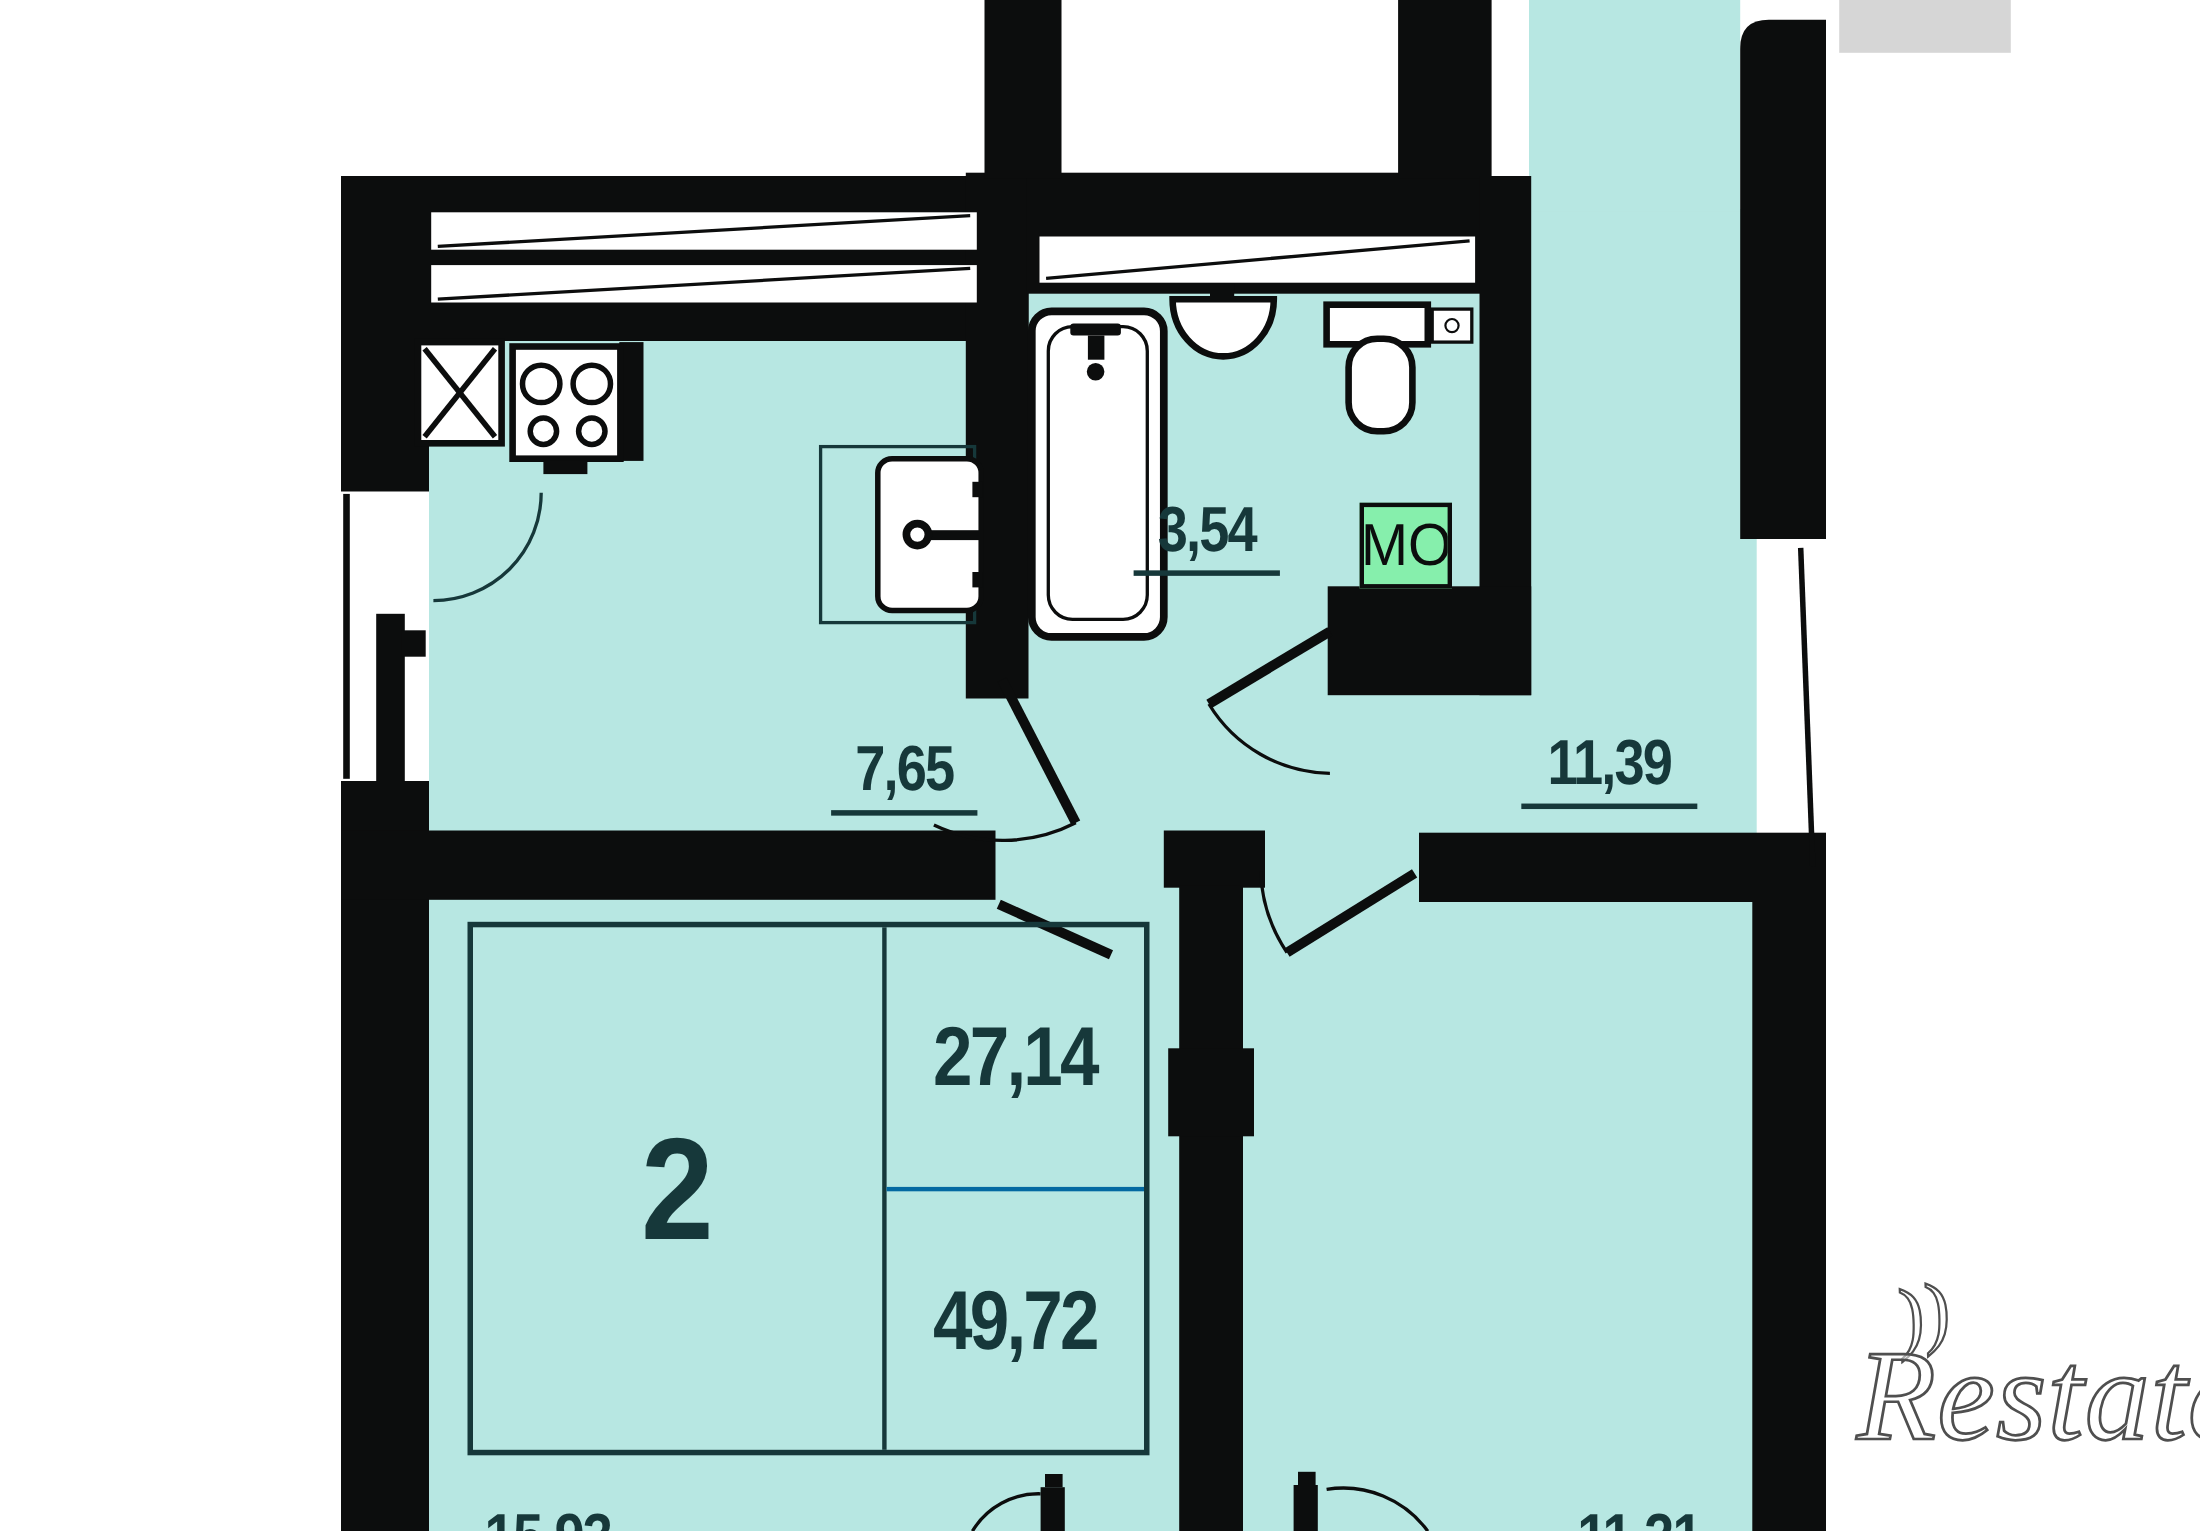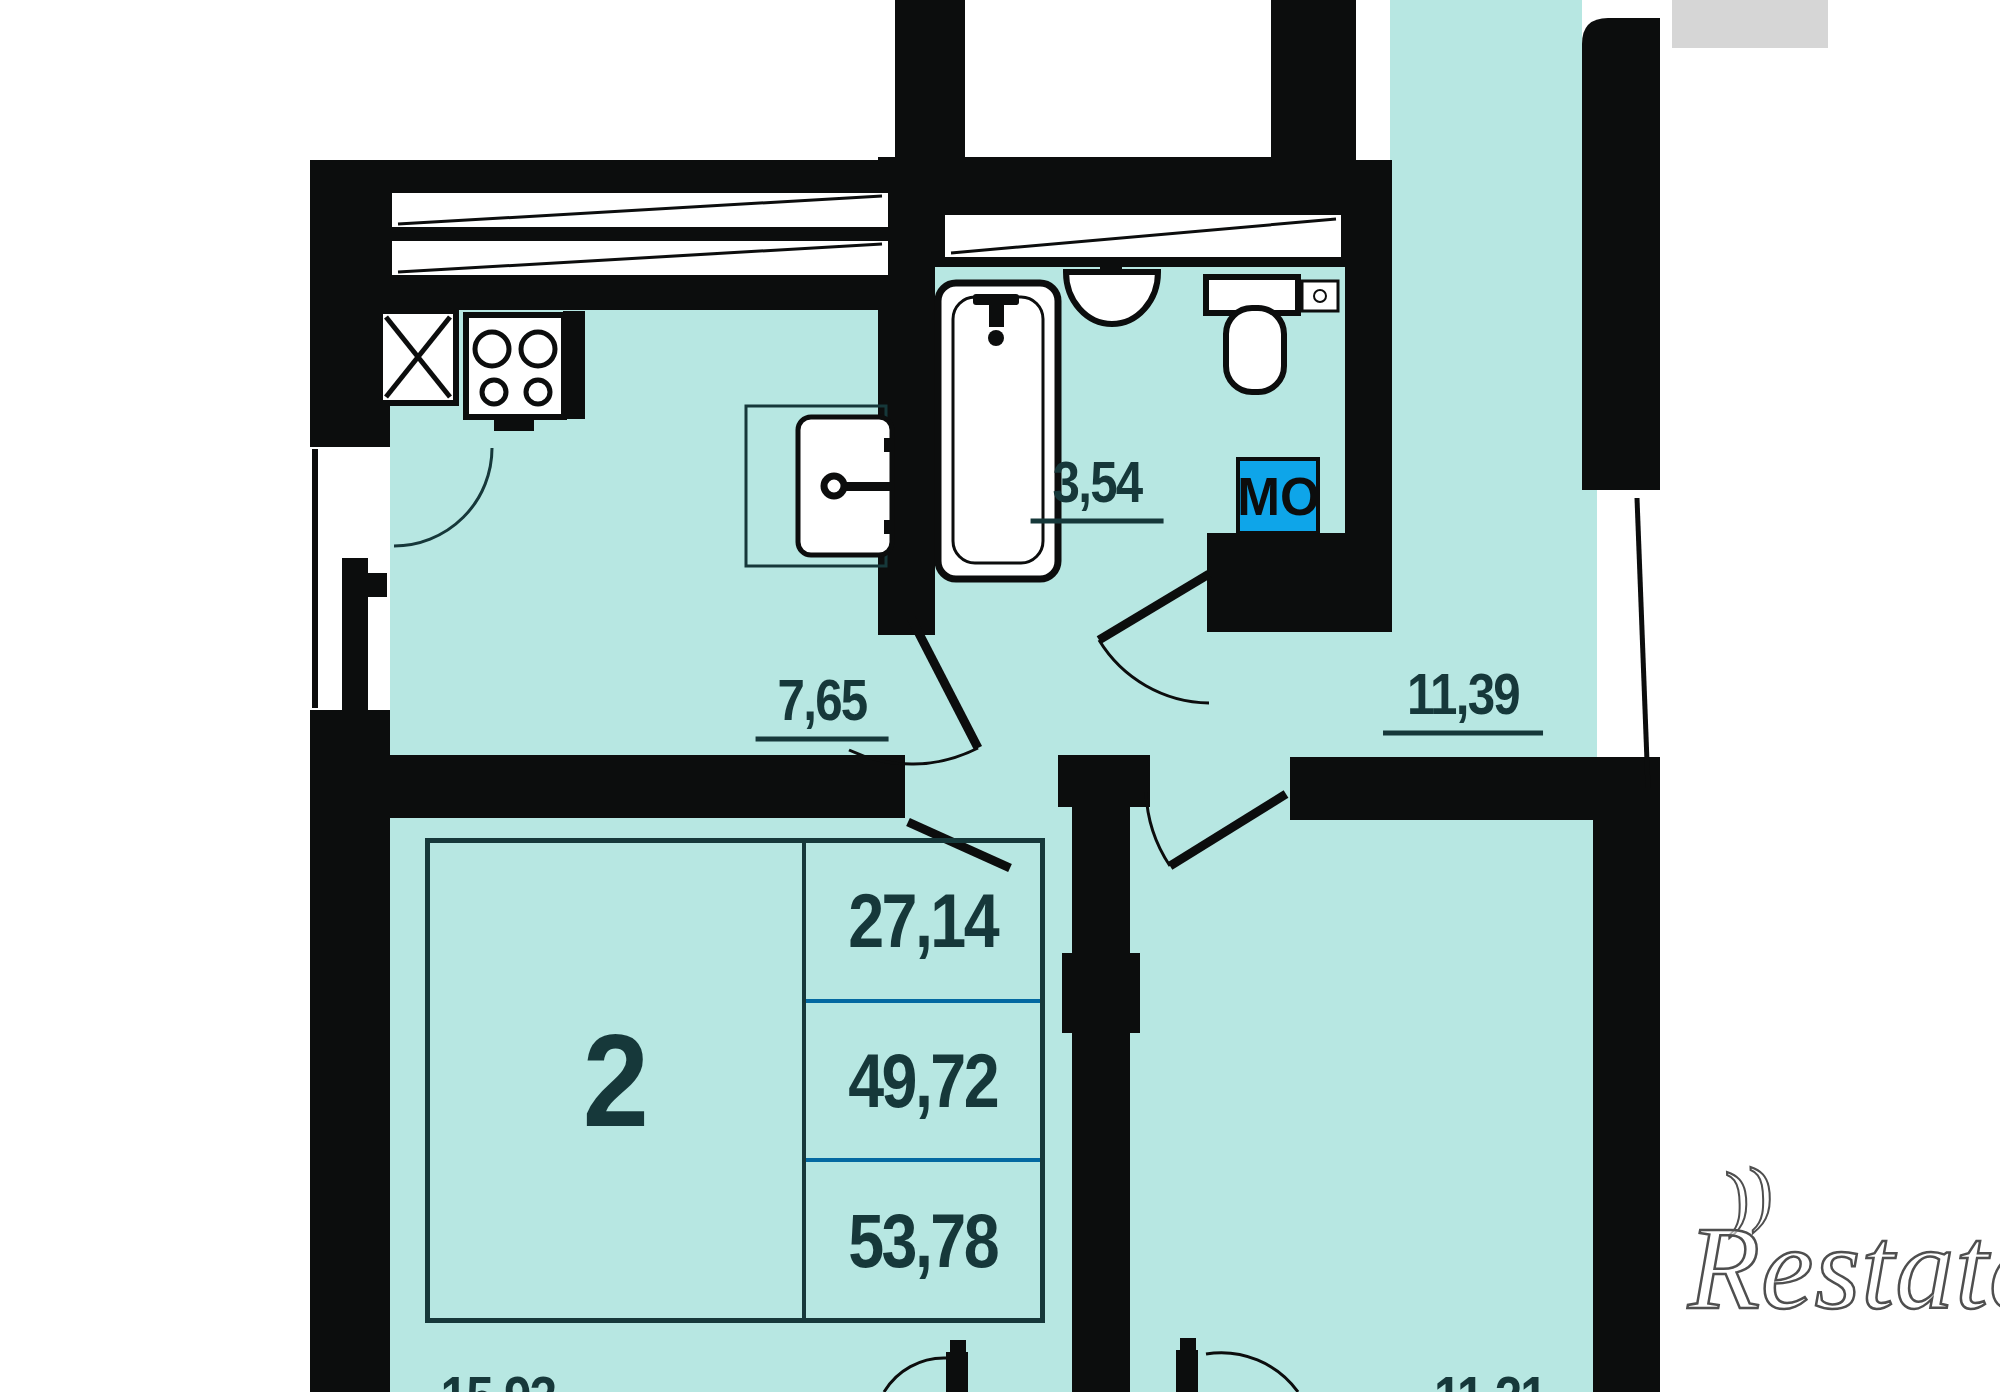--- a/index.html
+++ b/index.html
@@ -30,22 +30,22 @@
   .stamp-left .cond{display:inline-block;transform:scaleX(0.9);}
   .stamp-right{flex:1;display:flex;flex-direction:column;}
   .stamp-cell{
     flex:1;display:flex;align-items:center;justify-content:center;
     border-bottom:4px solid #0369a1;font-size:76px;font-weight:700;color:#16383a;letter-spacing:-3px;
   }
   .stamp-cell:last-child{border-bottom:none;}
   .stamp-cell .cond{display:inline-block;transform:scaleX(0.85);}
   .mop-box{
     position:absolute;left:1236px;top:457px;width:84px;height:78px;box-sizing:border-box;
-    background:#0ea5e9;border:4px solid #0c0d0d;display:flex;align-items:center;justify-content:center;
-    font-size:54px;font-weight:700;color:#0c0d0d;overflow:hidden;
+    background:#86efac;border:4px solid #0c0d0d;display:flex;align-items:center;justify-content:center;
+    font-size:54px;font-weight:400;color:#0c0d0d;overflow:hidden;
   }
   .mop-box .cond{display:inline-block;transform:scaleX(0.95);}
   .watermark{
     position:absolute;left:1688px;top:1210px;
     font-family:"Liberation Serif",serif;font-style:italic;font-size:118px;line-height:1;
     color:rgba(255,255,255,0.55);-webkit-text-stroke:2.5px #4f4f4f;letter-spacing:1px;white-space:nowrap;
   }
   .watermark-swash{
     position:absolute;left:1724px;top:1158px;
     font-family:"Liberation Serif",serif;font-style:italic;font-size:72px;line-height:1;
@@ -211,22 +211,19 @@
     <div class="stamp-left">
       <span class="cond">2</span>
     </div>
     <div class="stamp-right">
       <div class="stamp-cell">
         <span class="cond">27,14</span>
       </div>
       <div class="stamp-cell">
         <span class="cond">49,72</span>
       </div>
-      <div class="stamp-cell">
-        <span class="cond">53,78</span>
-      </div>
     </div>
   </div>
 
   <div class="watermark-swash">))</div>
   <div class="watermark">Restate</div>
 
 </div>
 
 </body></html>

